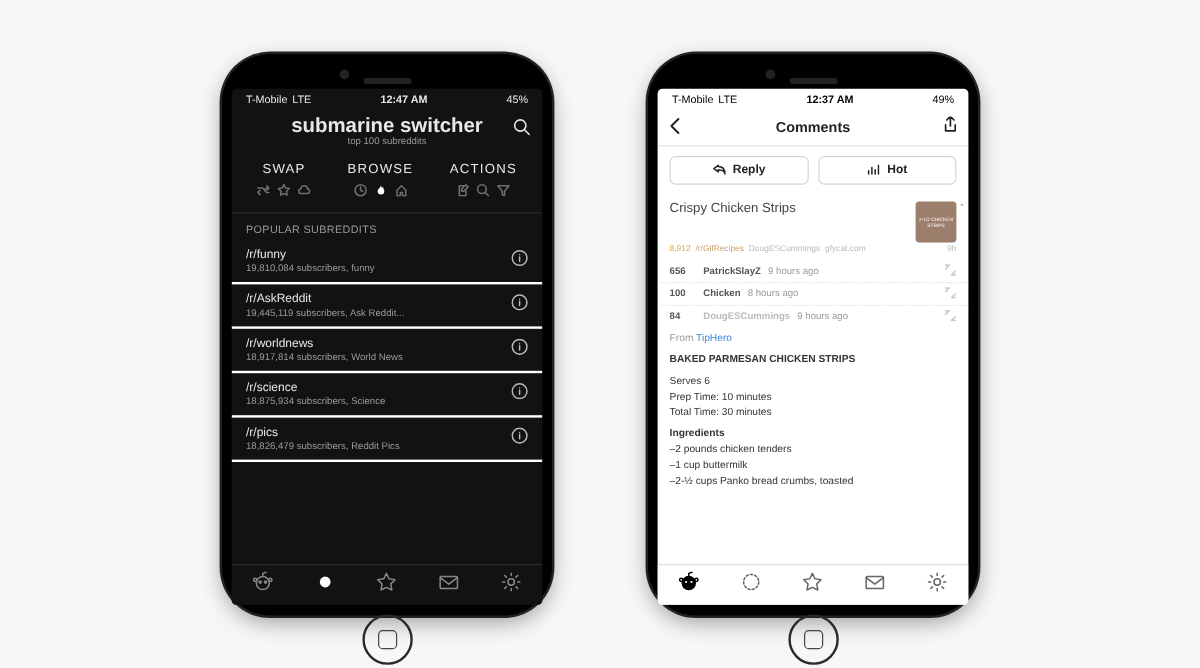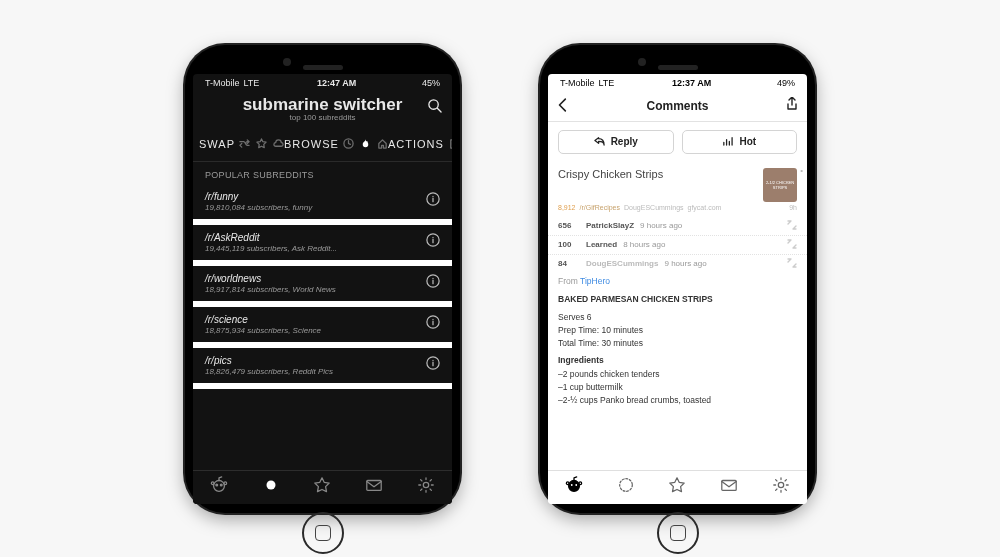--- a/index.html
+++ b/index.html
@@ -33,28 +33,28 @@
   .screen.light .status{color:#000;}
   .clock{font-weight:600;}
   
   .hdr-dark{display:flex;align-items:center;justify-content:center;position:relative;padding:4px 0 8px;}
   .hdr-dark .titles{text-align:center;line-height:1.1;}
   .hdr-dark .title{font-size:17px;font-weight:600;}
   .hdr-dark .sub{font-size:8px;color:var(--dark-mut);}
   .hdr-dark .search{position:absolute;right:10px;top:6px;}
   
   .tri{display:flex;justify-content:space-around;padding:4px 6px 8px;border-bottom:1px solid #2a2a2a;}
-  .tri .col{display:flex;flex-direction:row;align-items:center;gap:4px;}
+  .tri .col{display:flex;flex-direction:column;align-items:center;gap:4px;}
   .tri .col .lab{font-size:11px;letter-spacing:1px;font-weight:300;}
   .tri .icons{display:flex;gap:6px;color:#6e6e6e;}
   .tri .icons svg{width:11px;height:11px;}
   
   .sec-hdr{font-size:9px;color:var(--dark-mut);padding:8px 12px 4px;letter-spacing:.3px;}
   
-  .row{display:flex;align-items:center;justify-content:space-between;padding:7px 12px;border-bottom:6px solid #ffffff;font-style:italic;}
+  .row{display:flex;align-items:center;justify-content:space-between;padding:7px 12px;border-bottom:2px solid #ffffff;}
   .row .txt{display:flex;flex-direction:column;}
   .row .name{font-size:10px;font-weight:500;}
   .row .meta{font-size:8px;color:var(--dark-mut);margin-top:1px;}
   .row .info{color:#bbb;}
   .row .info svg{width:14px;height:14px;}
   
   .tabbar{position:absolute;bottom:0;left:0;right:0;height:34px;display:flex;justify-content:space-around;align-items:center;background:inherit;border-top:1px solid rgba(128,128,128,.25);}
   .tabbar svg{width:18px;height:18px;}
   .screen.dark .tabbar{color:#888;}
   .screen.light .tabbar{color:#666;}
@@ -335,21 +335,21 @@
     <div class="cstub">
         <span class="pts">656</span>
         <span class="user">PatrickSlayZ</span>
         <span>9 hours ago</span>
         <span class="exp"><svg width="10" height="10" viewBox="0 0 10 10">
             <path d="M1 4l3-3M1 1h3M9 6l-3 3M9 9H6"></path>
           </svg></span>
       </div>
     <div class="cstub">
         <span class="pts">100</span>
-        <span class="user">Learned</span>
+        <span class="user">Chicken</span>
         <span>8 hours ago</span>
         <span class="exp"><svg width="10" height="10" viewBox="0 0 10 10">
             <path d="M1 4l3-3M1 1h3M9 6l-3 3M9 9H6"></path>
           </svg></span>
       </div>
 
     <div class="cstub" style="border-bottom:none">
         <span class="pts">84</span>
         <span class="user" style="color:#bbb">DougESCummings</span>
         <span>9 hours ago</span>

